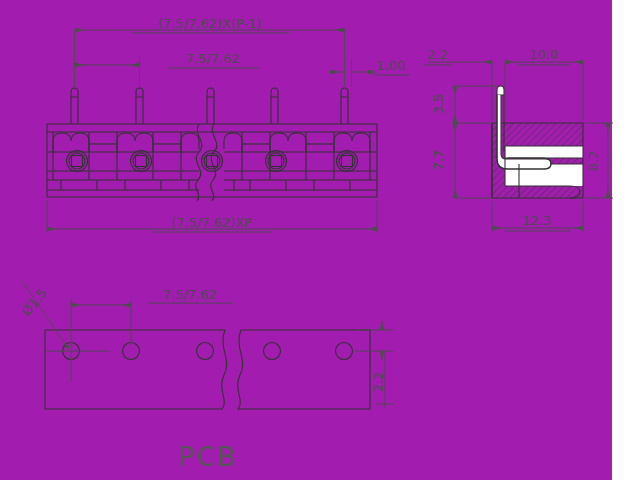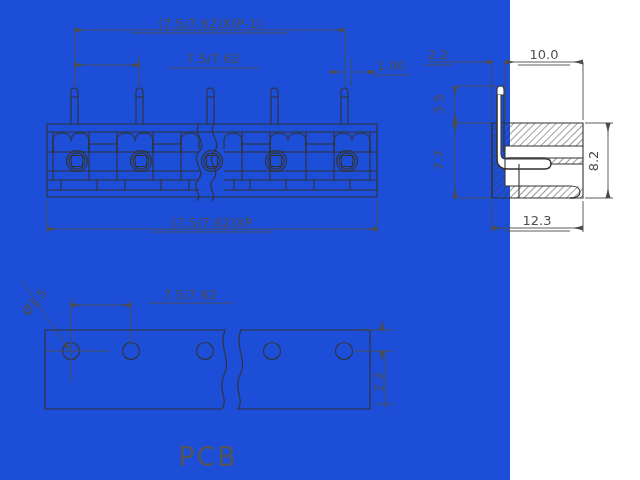--- a/index.html
+++ b/index.html
@@ -1,18 +1,18 @@
 <!DOCTYPE html>
 <html><head>
 <meta charset="utf-8">
 <style>
   html,body{margin:0;padding:0;background:#ffffff;}
   body{width:640px;height:480px;overflow:hidden;
        font-family:"DejaVu Sans","Liberation Sans",sans-serif;}
-  #stage{position:relative;width:510px;height:480px;background:#1d4ed8;}
+  #stage{position:relative;width:612px;height:480px;background:#a21caf;}
   svg{display:block;}
   .dimtext{font-family:"DejaVu Sans","Liberation Sans",sans-serif;
            font-size:13px;fill:#4d4d4d;letter-spacing:0px;}
   .pcblabel{font-family:"DejaVu Sans","Liberation Sans",sans-serif;
             font-size:27px;fill:#555555;letter-spacing:2px;}
 </style>
 </head>
 <body>
 
 <div id="stage">

